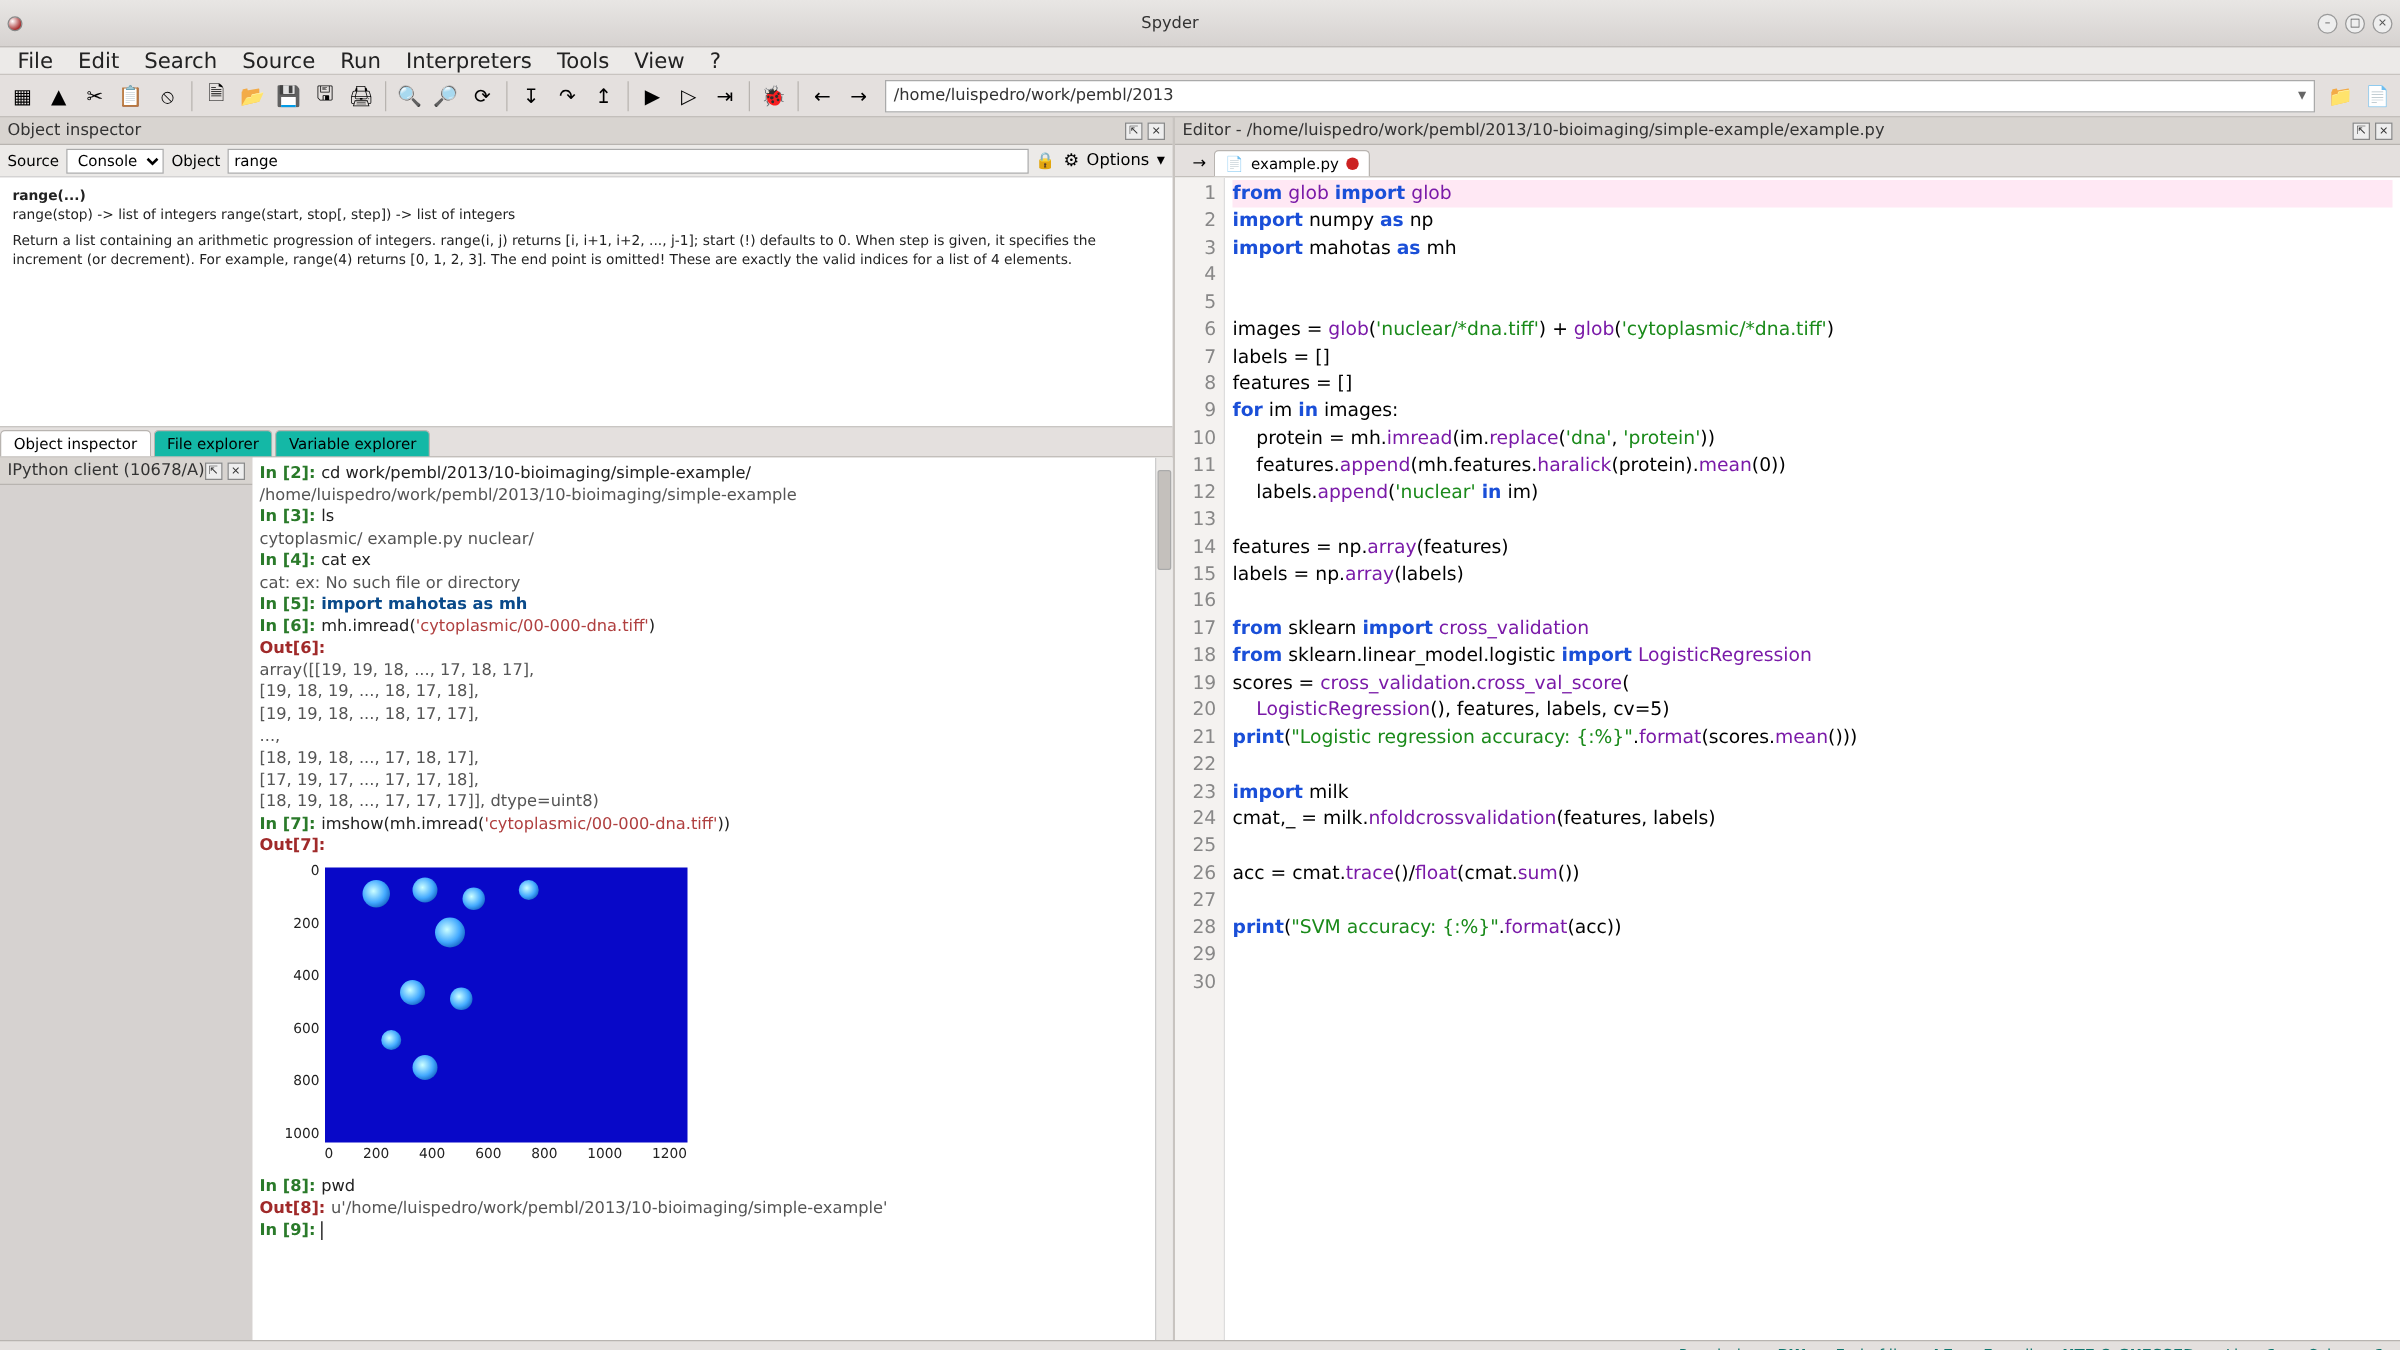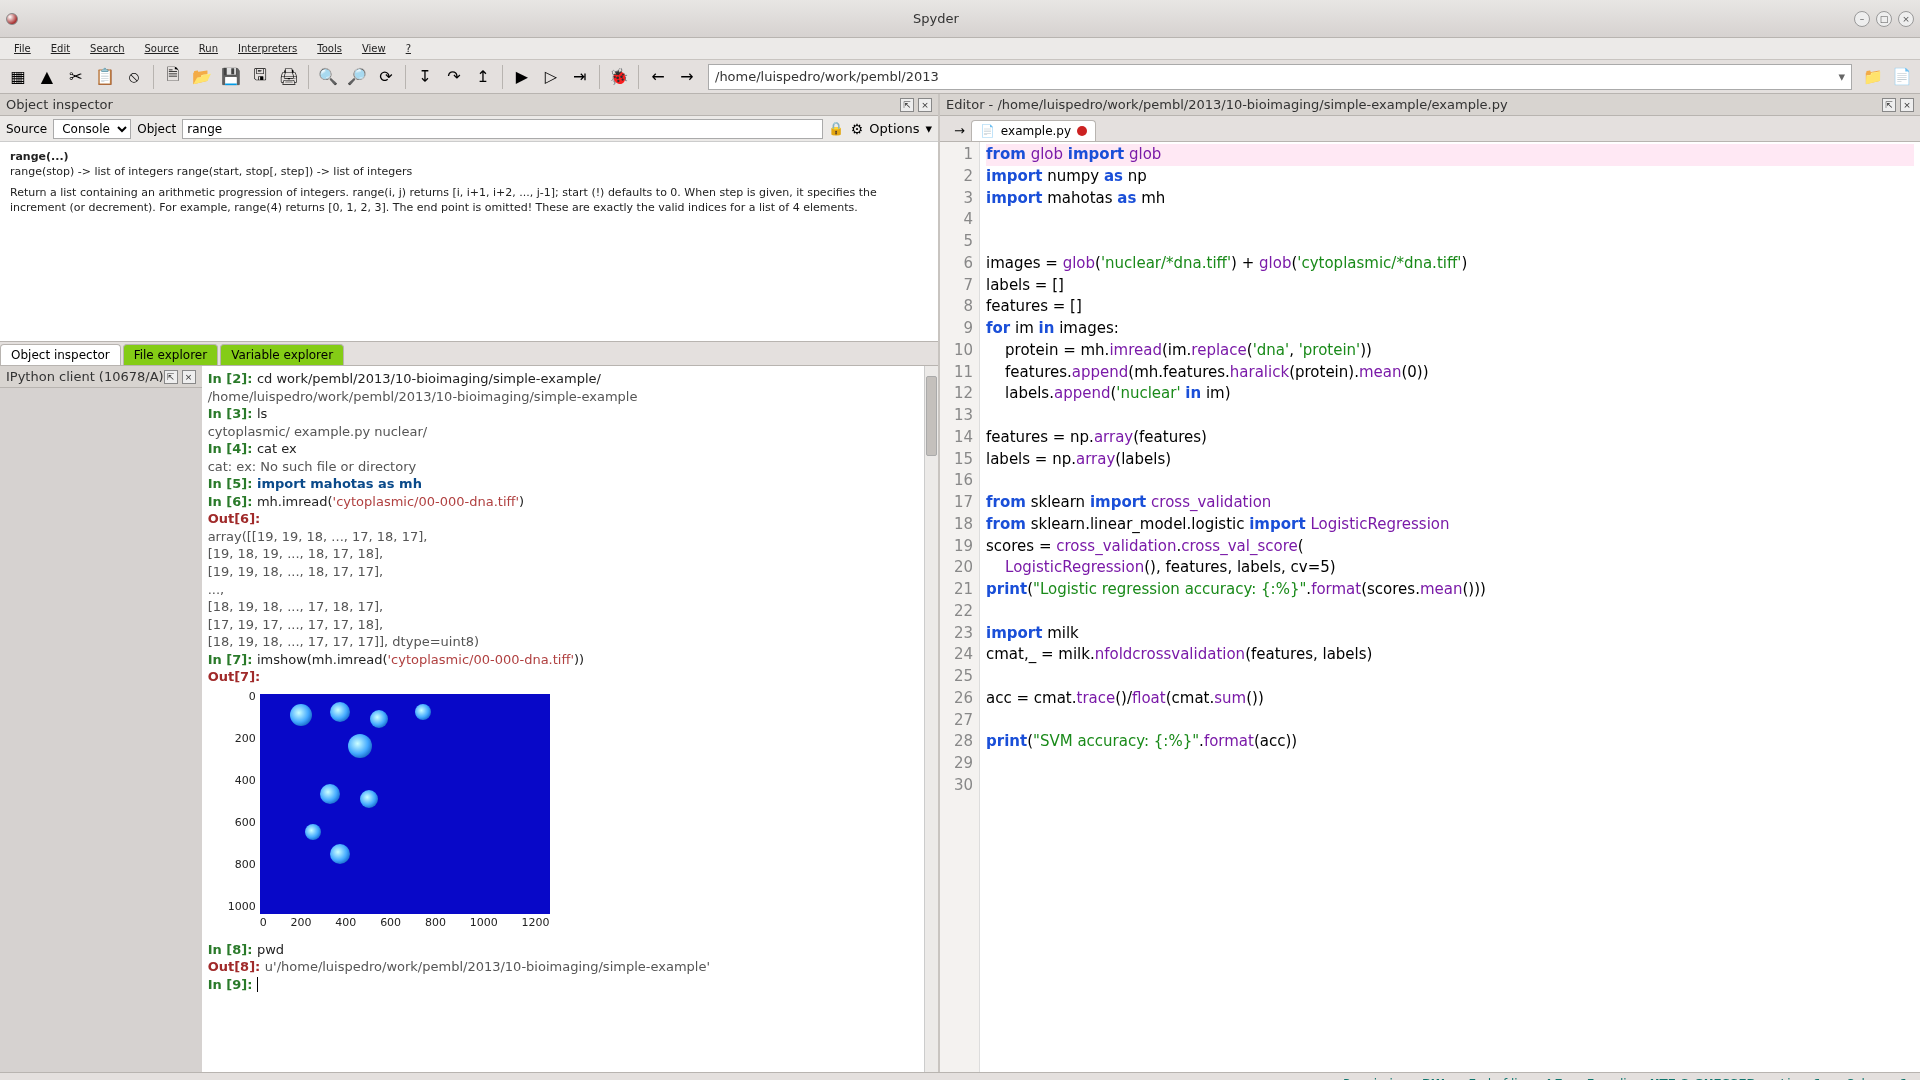--- a/index.html
+++ b/index.html
@@ -8,21 +8,21 @@
 
 .titlebar { height: 38px; background: linear-gradient(#e8e6e4,#d6d2d0); display: flex; align-items: center; padding: 0 6px; border-bottom: 1px solid #b8b4b0; gap: 48px; }
 .tb-left { display: flex; gap: 4px; }
 .tb-dot { width: 12px; height: 12px; border-radius: 50%; background: radial-gradient(circle at 30% 30%, #fff, #a33 70%); border: 1px solid #888; }
 .tb-title { flex: 1; text-align: center; font-size: 13px; color: #333; }
 .tb-right { display: flex; gap: 6px; }
 .tb-btn { width: 16px; height: 16px; border: 1px solid #999; border-radius: 50%; background: #eee; display: flex; align-items: center; justify-content: center; font-size: 9px; color: #555; }
 
 
 .menubar { height: 22px; background: #eceae8; display: flex; align-items: center; padding: 0 4px; border-bottom: 1px solid #c8c4c0; }
-.menubar span { padding: 0 10px; font-size: 10px; color: #222; cursor: pointer; text-decoration: underline; }
+.menubar span { padding: 0 10px; font-size: 17px; color: #222; cursor: pointer; }
 
 
 .toolbar { height: 34px; background: #e4e0de; display: flex; align-items: center; padding: 0 4px; border-bottom: 1px solid #b8b4b0; gap: 1px; }
 .tbtn { width: 28px; height: 28px; display: flex; align-items: center; justify-content: center; border: 1px solid transparent; border-radius: 3px; font-size: 16px; cursor: pointer; }
 .tsep { width: 1px; height: 24px; background: #b8b4b0; margin: 0 4px; }
 .pathbox { flex: 1; height: 26px; background: #fff; border: 1px solid #aaa; display: flex; align-items: center; padding: 0 6px; font-size: 13px; color: #333; margin: 0 6px; }
 .pathbox .drop { margin-left: auto; color: #666; }
 
 
 .main { display: flex; height: calc(1080px - 24px - 22px - 34px - 22px); }
@@ -42,21 +42,21 @@
 .insp-cfg .gear { margin-left: auto; font-size: 14px; cursor: pointer; }
 
 
 .docarea { flex: 0 0 200px; background: #fff; padding: 8px 10px; font-size: 11px; color: #222; overflow: auto; border-bottom: 1px solid #b8b4b0; }
 .docarea .sig { font-weight: bold; margin-bottom: 2px; }
 .docarea .sub { margin-left: 34px; margin-bottom: 10px; }
 .docarea p { margin-bottom: 6px; line-height: 1.35; }
 
 
 .tabstrip { height: 24px; background: #e4e0de; display: flex; align-items: flex-end; border-bottom: 1px solid #b8b4b0; }
-.tab { padding: 3px 10px; border: 1px solid #b8b4b0; border-bottom: none; margin-right: 2px; background: #84cc16; border-radius: 4px 4px 0 0; font-size: 12px; cursor: pointer; }
+.tab { padding: 3px 10px; border: 1px solid #b8b4b0; border-bottom: none; margin-right: 2px; background: #14b8a6; border-radius: 4px 4px 0 0; font-size: 12px; cursor: pointer; }
 .tab.active { background: #fff; }
 
 
 .console-wrap { flex: 1; display: flex; flex-direction: row; min-height: 0; }
 .console { flex: 1; background: #fff; font-family: "DejaVu Sans Mono", monospace; font-size: 13px; color: #222; overflow: auto; padding: 4px 6px; line-height: 1.35; position: relative; }
 .console .prompt { color: #2a7a2a; font-weight: bold; }
 .console .cmd-bold { color: #0a4a8a; font-weight: bold; }
 .console .str { color: #b04040; }
 .console .dim { color: #555; }
 .scrollbar-v { position: absolute; right: 0; top: 0; bottom: 0; width: 14px; background: #eceae8; border-left: 1px solid #ccc; }

